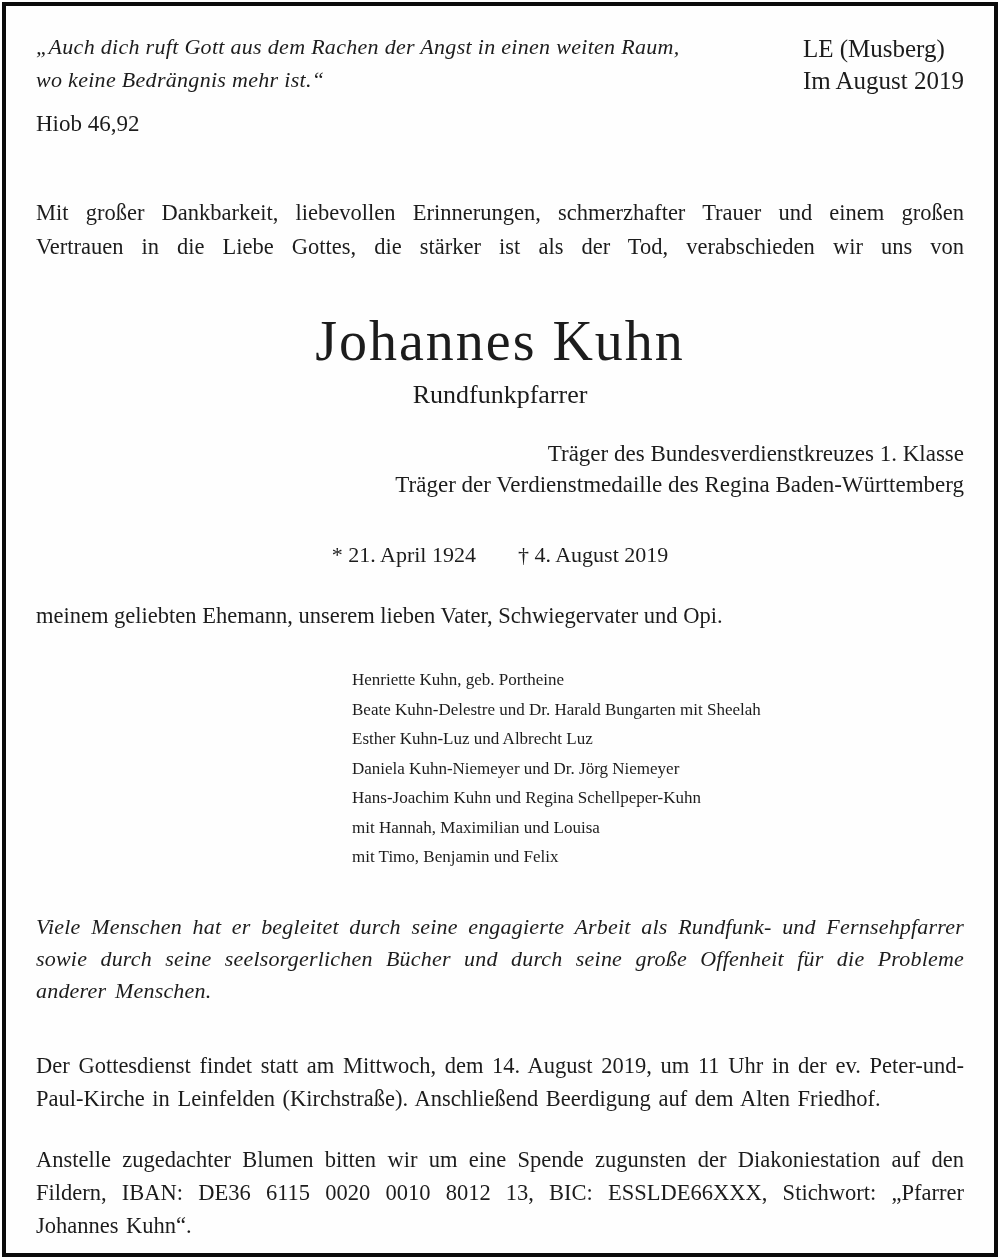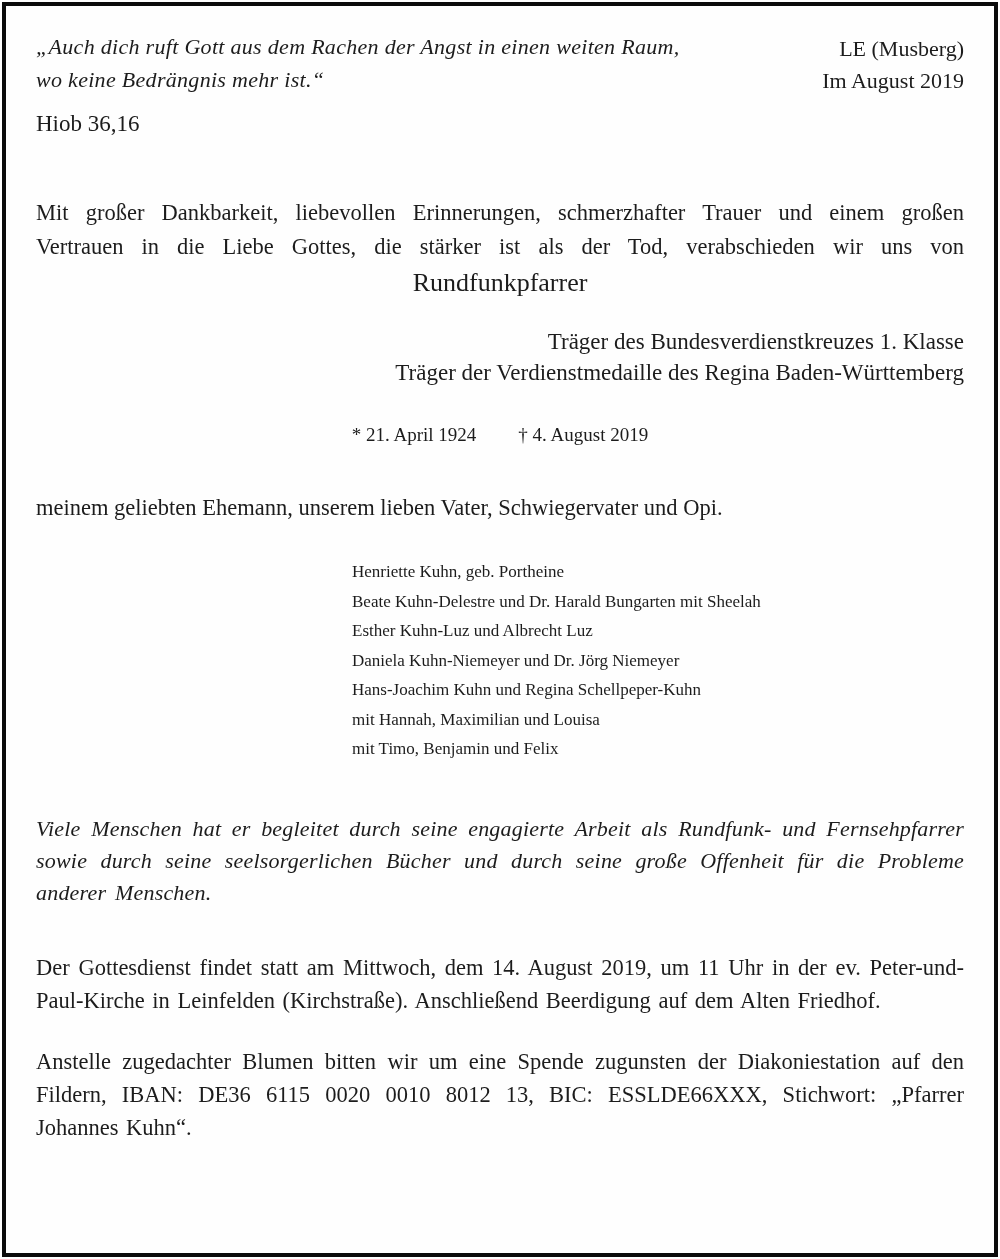--- a/index.html
+++ b/index.html
@@ -35,23 +35,23 @@
     justify-content: space-between;
     align-items: flex-start;
   }
   .quote-block {
     font-style: italic;
     font-size: 22px;
     line-height: 33px;
     letter-spacing: 0.3px;
   }
   .meta-block {
-    font-size: 22px;
+    font-size: 25px;
     line-height: 32px;
-    text-align: right;
+    text-align: left;
     padding-top: 3px;
   }
   .scripture-ref {
     margin-top: 10px;
     font-size: 23px;
     line-height: 33px;
   }
   .intro {
     margin-top: 56px;
     font-size: 22.5px;
@@ -73,41 +73,41 @@
     line-height: 34px;
     text-align: center;
   }
   .honors {
     margin-top: 26px;
     font-size: 23px;
     line-height: 31px;
     text-align: right;
   }
   .dates-line {
-    margin-top: 30px;
-    font-size: 19px;
+    margin-top: 38px;
+    font-size: 22px;
     line-height: 34px;
     text-align: center;
   }
   .dates-line .death-date {
     margin-left: 42px;
   }
   .dedication {
-    margin-top: 39px;
+    margin-top: 27px;
     font-size: 22.5px;
     line-height: 34px;
   }
   .mourners {
     margin-top: 32px;
     margin-left: 316px;
     font-size: 17px;
     line-height: 29.5px;
   }
   .tribute {
-    margin-top: 49px;
+    margin-top: 39px;
     font-style: italic;
     font-size: 22px;
     line-height: 32px;
     text-align: justify;
     word-spacing: 3px;
     letter-spacing: 0.2px;
   }
   .service {
     margin-top: 42px;
     font-size: 22.5px;
@@ -134,24 +134,25 @@
       <div class="quote-block">
         <div>„Auch dich ruft Gott aus dem Rachen der Angst in einen weiten Raum,</div>
         <div>wo keine Bedrängnis mehr ist.“</div>
       </div>
       <div class="meta-block">
         <div>LE (Musberg)</div>
         <div>Im August 2019</div>
       </div>
     </div>
 
-    <div class="scripture-ref">Hiob 36,16</div>
+    <div class="scripture-ref">Hiob 46,92</div>
 
     <div class="intro">Mit großer Dankbarkeit, liebevollen Erinnerungen, schmerzhafter Trauer und einem großen Vertrauen in die Liebe Gottes, die stärker ist als der Tod, verabschieden wir uns von</div>
 
+    <div class="deceased-name">Johannes Kuhn</div>
 
     <div class="deceased-title">Rundfunkpfarrer</div>
 
     <div class="honors">
       <div>Träger des Bundesverdienstkreuzes 1. Klasse</div>
       <div>Träger der Verdienstmedaille des Regina Baden-Württemberg</div>
     </div>
 
     <div class="dates-line">
       <span class="birth-date">* 21. April 1924</span><span class="death-date">† 4. August 2019</span>

